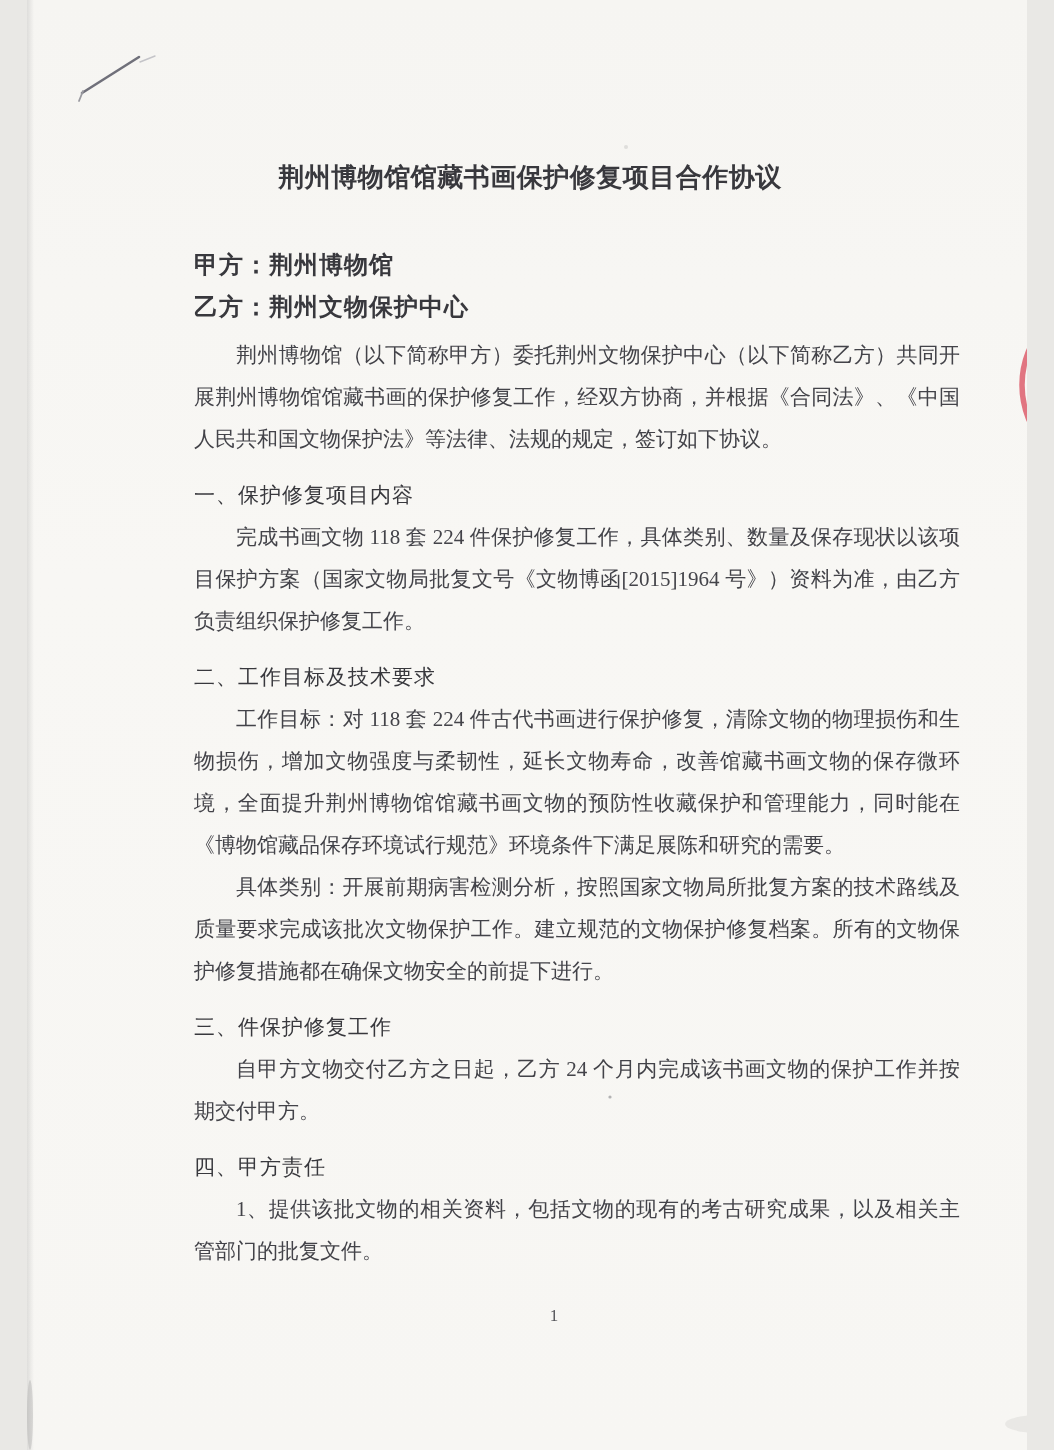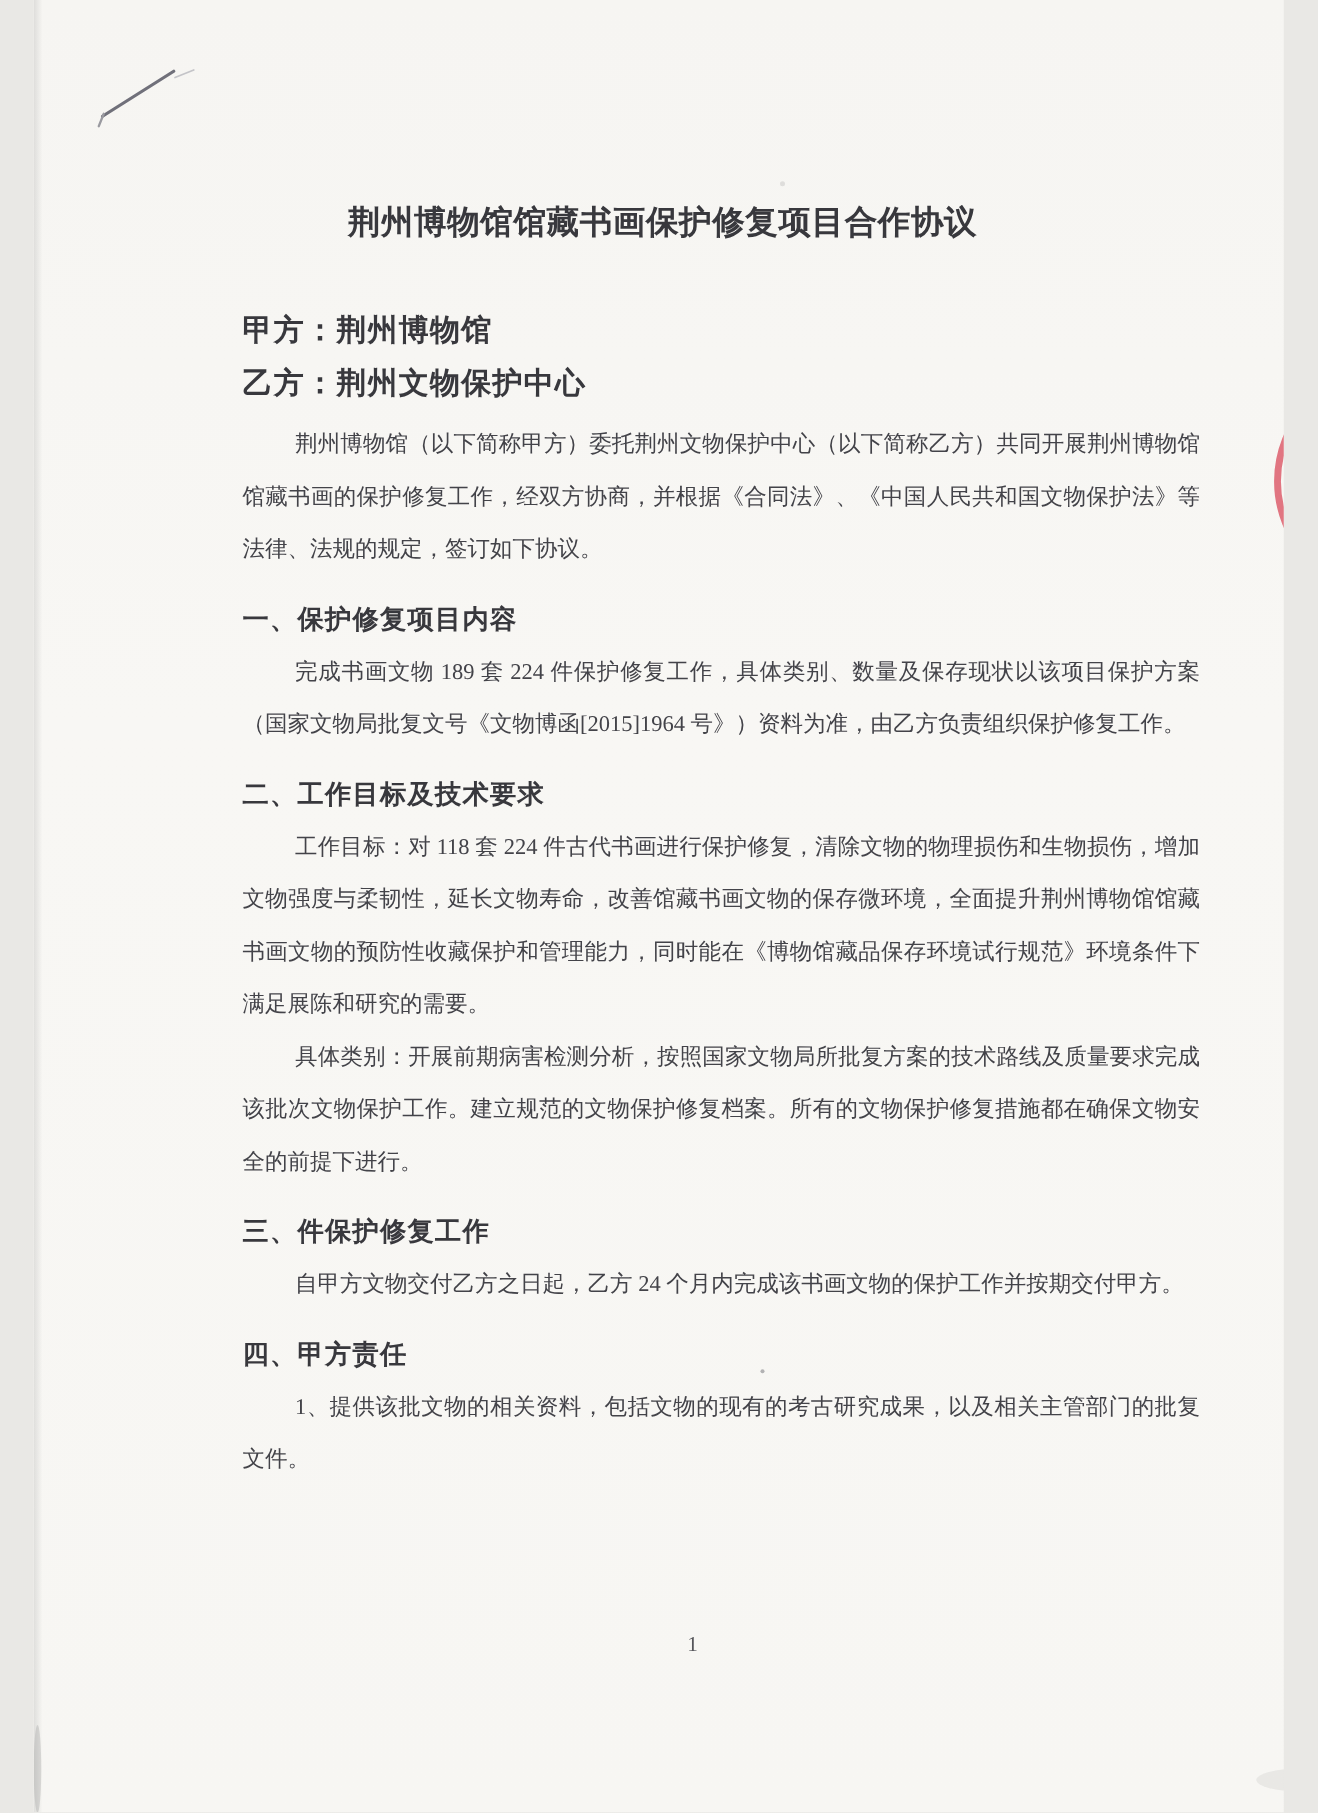--- a/index.html
+++ b/index.html
@@ -27,29 +27,29 @@
   }
   .doc-body{
     position:absolute;left:167px;top:244px;width:766px;
   }
   .party-line{
     font-size:24px;font-weight:bold;line-height:42px;
     color:#38383d;letter-spacing:1px;
   }
   .body-par{
     margin:0;
-    font-size:18px;line-height:42px;
+    font-size:21px;line-height:42px;
     text-align:justify;text-justify:inter-character;
     text-indent:42px;
     color:#434349;
   }
   .intro-par{margin-top:6px;}
   .sec-heading{
     margin:14px 0 0 0;
-    font-size:21px;font-weight:bold;line-height:42px;
+    font-size:21px;font-weight:normal;line-height:42px;
     color:#38383d;letter-spacing:1px;
   }
   .page-number{
     position:absolute;top:1306px;left:0;width:1054px;
     text-align:center;font-size:17px;color:#55555a;
   }
   .overlay-svg{
     position:absolute;left:0;top:0;width:1054px;height:1450px;
     pointer-events:none;
   }
@@ -69,21 +69,21 @@
 
   <div class="doc-title">荆州博物馆馆藏书画保护修复项目合作协议</div>
 
   <div class="doc-body">
     <div class="party-line">甲方：荆州博物馆</div>
     <div class="party-line">乙方：荆州文物保护中心</div>
 
     <p class="body-par intro-par">荆州博物馆（以下简称甲方）委托荆州文物保护中心（以下简称乙方）共同开展荆州博物馆馆藏书画的保护修复工作，经双方协商，并根据《合同法》、《中国人民共和国文物保护法》等法律、法规的规定，签订如下协议。</p>
 
     <h2 class="sec-heading">一、保护修复项目内容</h2>
-    <p class="body-par">完成书画文物 189 套 224 件保护修复工作，具体类别、数量及保存现状以该项目保护方案（国家文物局批复文号《文物博函[2015]1964 号》）资料为准，由乙方负责组织保护修复工作。</p>
+    <p class="body-par">完成书画文物 118 套 224 件保护修复工作，具体类别、数量及保存现状以该项目保护方案（国家文物局批复文号《文物博函[2015]1964 号》）资料为准，由乙方负责组织保护修复工作。</p>
 
     <h2 class="sec-heading">二、工作目标及技术要求</h2>
     <p class="body-par">工作目标：对 118 套 224 件古代书画进行保护修复，清除文物的物理损伤和生物损伤，增加文物强度与柔韧性，延长文物寿命，改善馆藏书画文物的保存微环境，全面提升荆州博物馆馆藏书画文物的预防性收藏保护和管理能力，同时能在《博物馆藏品保存环境试行规范》环境条件下满足展陈和研究的需要。</p>
     <p class="body-par">具体类别：开展前期病害检测分析，按照国家文物局所批复方案的技术路线及质量要求完成该批次文物保护工作。建立规范的文物保护修复档案。所有的文物保护修复措施都在确保文物安全的前提下进行。</p>
 
     <h2 class="sec-heading">三、件保护修复工作</h2>
     <p class="body-par">自甲方文物交付乙方之日起，乙方 24 个月内完成该书画文物的保护工作并按期交付甲方。</p>
 
     <h2 class="sec-heading">四、甲方责任</h2>
     <p class="body-par">1、提供该批文物的相关资料，包括文物的现有的考古研究成果，以及相关主管部门的批复文件。</p>

